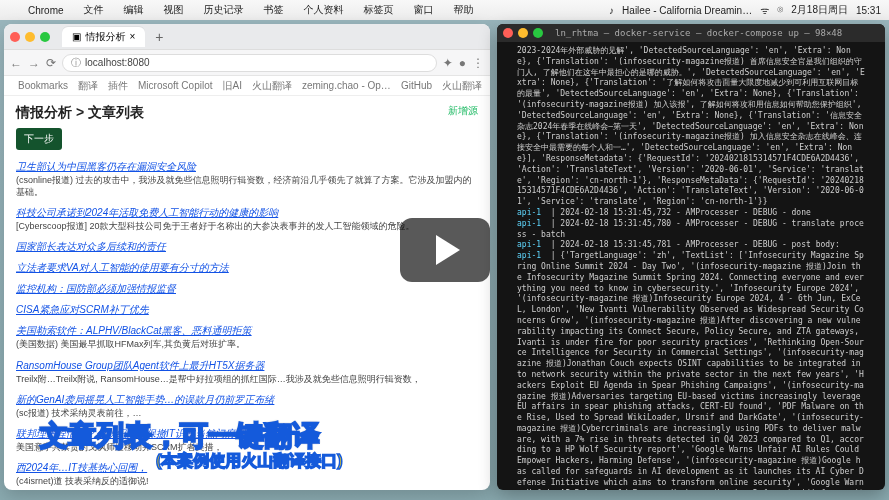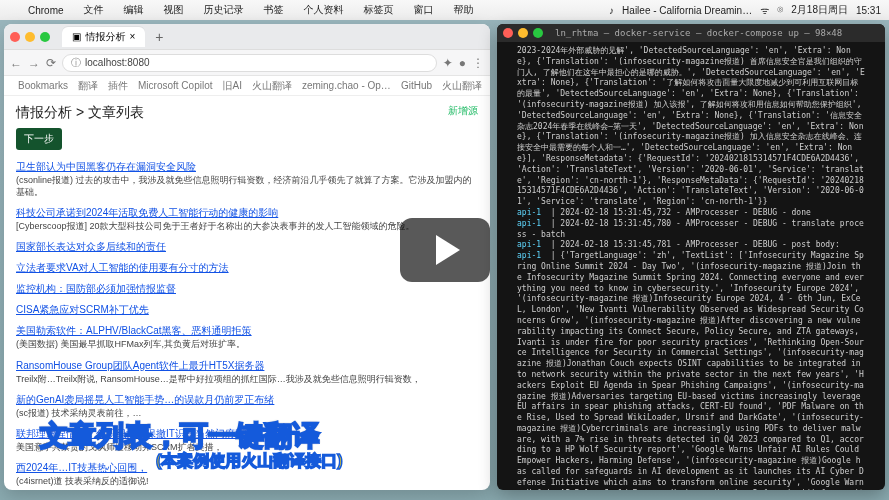--- a/index.html
+++ b/index.html
@@ -72,28 +72,28 @@
 }
 .bookbar {
   height: 20px; display: flex; align-items: center; gap: 10px;
   padding: 0 8px; font-size: 10px; color: #555; border-bottom: 1px solid #eee;
   overflow: hidden; white-space: nowrap; justify-content: flex-end;
 }
 .bookbar span { opacity: .8; }
 .page {
   flex: 1; overflow: hidden; padding: 8px 12px; font-size: 10px; color: #222;
 }
-.page .crumbs { font-size: 14px; font-weight: 400; margin-bottom: 6px;}
+.page .crumbs { font-size: 14px; font-weight: 700; margin-bottom: 6px;}
 .nextbtn {
   display: inline-block; background: #14532d; color: #fff; font-size: 10px;
   padding: 4px 8px; border-radius: 3px; margin-bottom: 6px;
 }
 .newsource { float: right; font-size: 10px; color: #2b6; margin-top:-24px;}
 .article { margin: 4px 0 8px; }
-.article .title { color: #1252e5; text-decoration: underline; font-size: 10px; line-height: 1.3; }
+.article .title { color: #1252e5; text-decoration: underline; font-size: 10px; line-height: 1.3; font-style: italic; }
 .article .desc { color: #444; font-size: 9px; line-height: 1.35; margin-top: 1px; }
 
 .terminal {
   position: absolute; right: 4px; top: 4px;
   width: 388px; height: 466px;
   background: #141414; color: #cfcfcf;
   border-radius: 6px;
   box-shadow: 0 6px 18px rgba(0,0,0,.3);
   font-family: Menlo, Consolas, monospace;
   font-size: 8px; line-height: 1.35;

